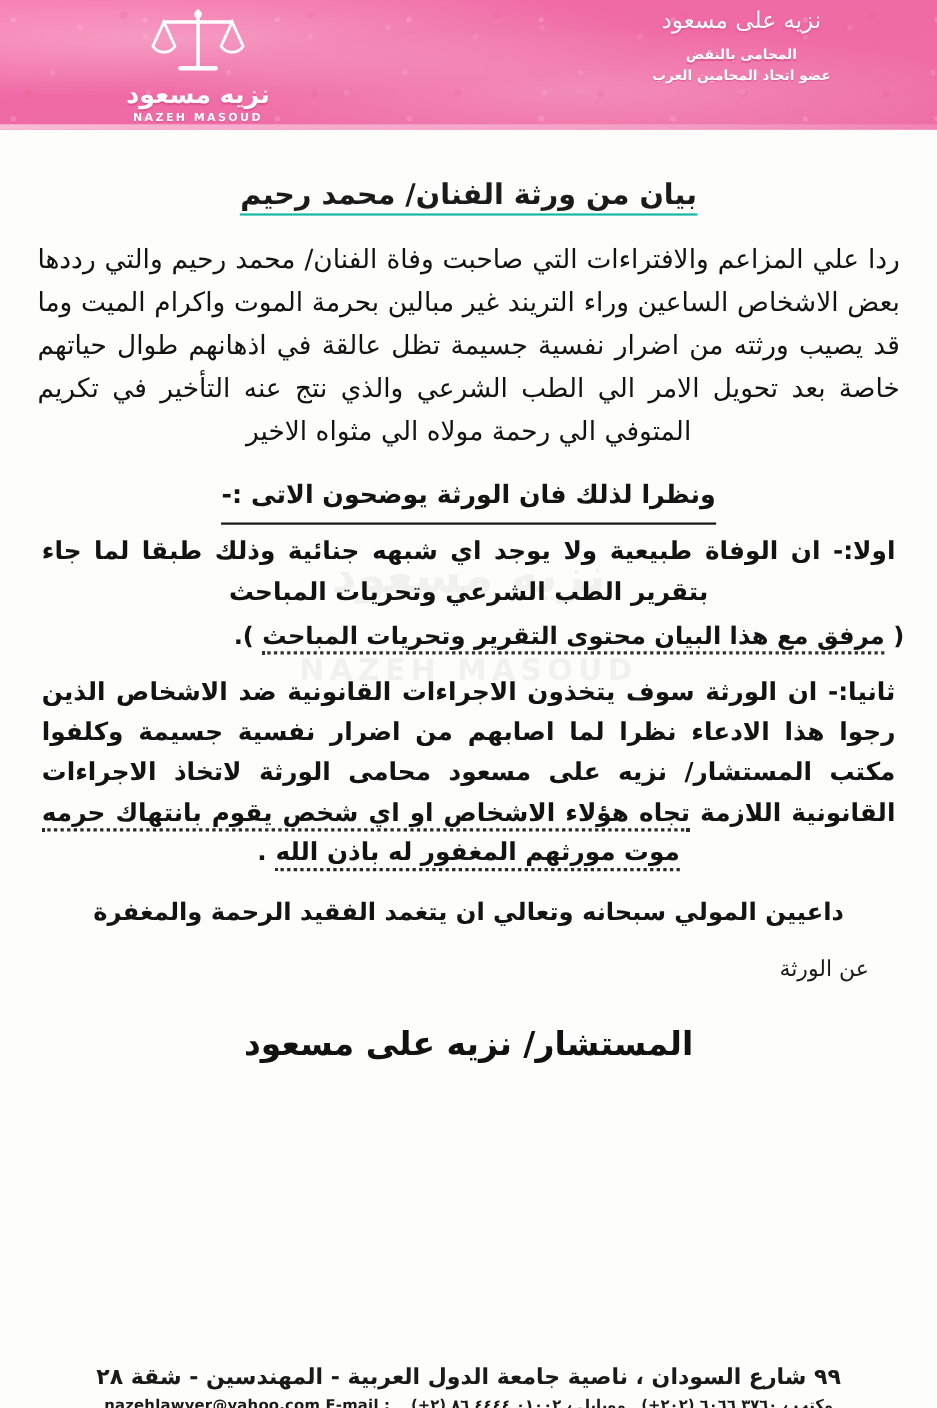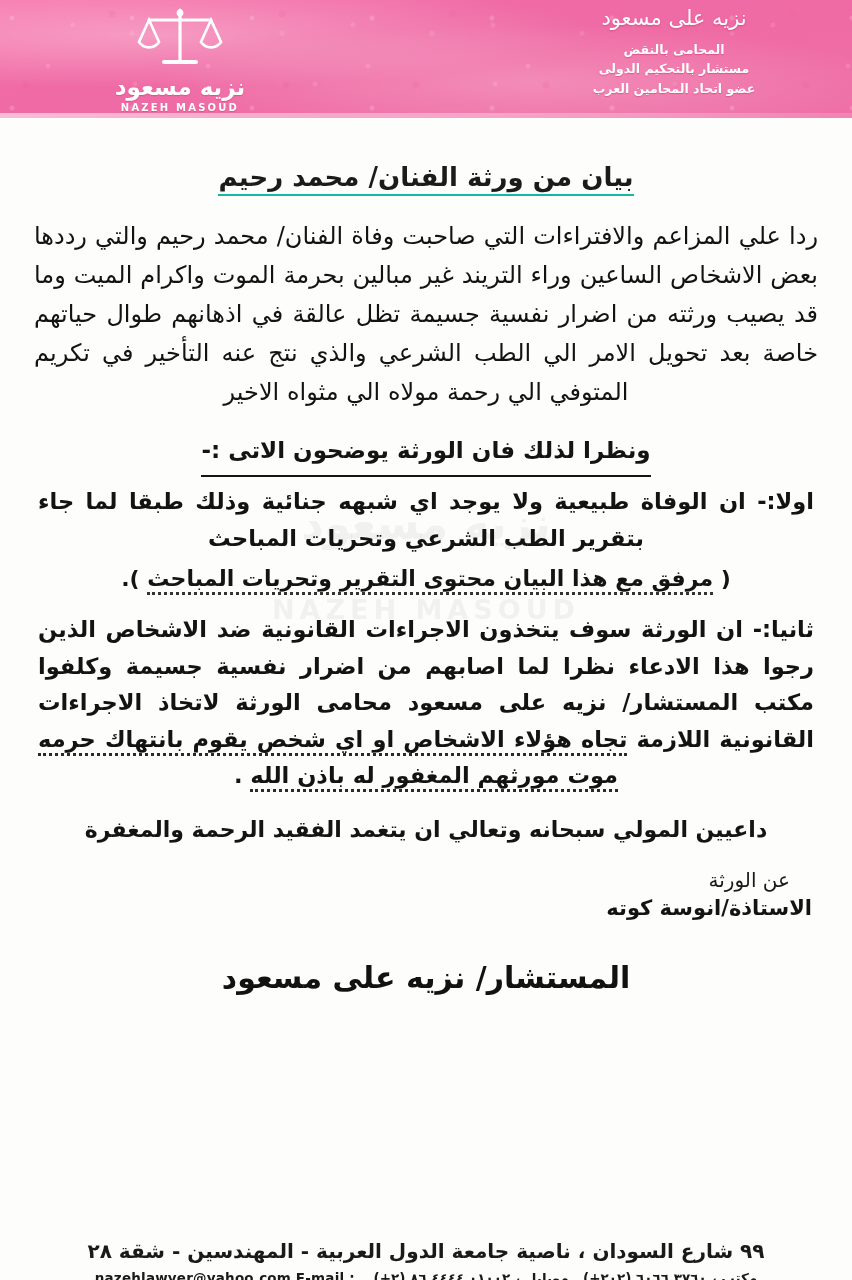--- a/index.html
+++ b/index.html
@@ -175,21 +175,20 @@
     line-height: 1.62;
     color: #131313;
     text-align: justify;
     text-align-last: center;
     margin: 20px 8px 0 8px;
     font-weight: bold;
   }
   p.clause.normalish { font-weight: bold; }
 
   .note-line {
-    text-align: center;
     font-size: 22px;
     font-weight: bold;
     color: #141414;
     margin: 10px 0 0 0;
   }
   .note-line .dotted {
     border-bottom: 3px dotted #333;
     padding-bottom: 1px;
   }
 
@@ -278,21 +277,20 @@
           </g>
         </svg>
       </span>
       <div class="brand-ar">نزيه مسعود</div>
       <div class="brand-en">NAZEH MASOUD</div>
     </div>
 
     <div class="lh-titles">
       <div class="lh-name">نزيه على مسعود</div>
       <div class="lh-sub">المحامى بالنقض</div>
-      <div class="lh-sub">مستشار بالتحكيم الدولى</div>
       <div class="lh-sub">عضو اتحاد المحامين العرب</div>
     </div>
   </div>
 
   <div class="sheet">
 
     <div class="watermark">
       <div class="wm-ar">نزيه مسعود</div>
       <div class="wm-en">NAZEH MASOUD</div>
     </div>
@@ -316,21 +314,20 @@
       </div>
 
       <p class="clause normalish">
         <span>ثانيا:- ان الورثة سوف يتخذون الاجراءات القانونية ضد الاشخاص الذين رجوا هذا الادعاء نظرا لما اصابهم من اضرار نفسية جسيمة وكلفوا مكتب المستشار/ نزيه على مسعود محامى الورثة لاتخاذ الاجراءات القانونية اللازمة </span><span class="u-dotted">تجاه هؤلاء الاشخاص او اي شخص يقوم بانتهاك حرمه موت مورثهم المغفور له باذن الله</span><span> .</span>
       </p>
 
       <div class="closing">داعيين المولي سبحانه وتعالي ان يتغمد الفقيد الرحمة والمغفرة</div>
 
       <div class="sign-block">
         <div class="sign-for">عن الورثة</div>
-        <div class="sign-name">الاستاذة/انوسة كوته</div>
       </div>
 
       <div class="counsel">المستشار/ نزيه على مسعود</div>
     </div>
 
     <div class="footer">
       <div class="addr">٩٩ شارع السودان ، ناصية جامعة الدول العربية - المهندسين - شقة ٢٨</div>
       <div class="contact">
         <span>مكتب ،</span>
         <span>٣٧٦٠ ٦٠٦٦ (٢٠٢+)</span>

